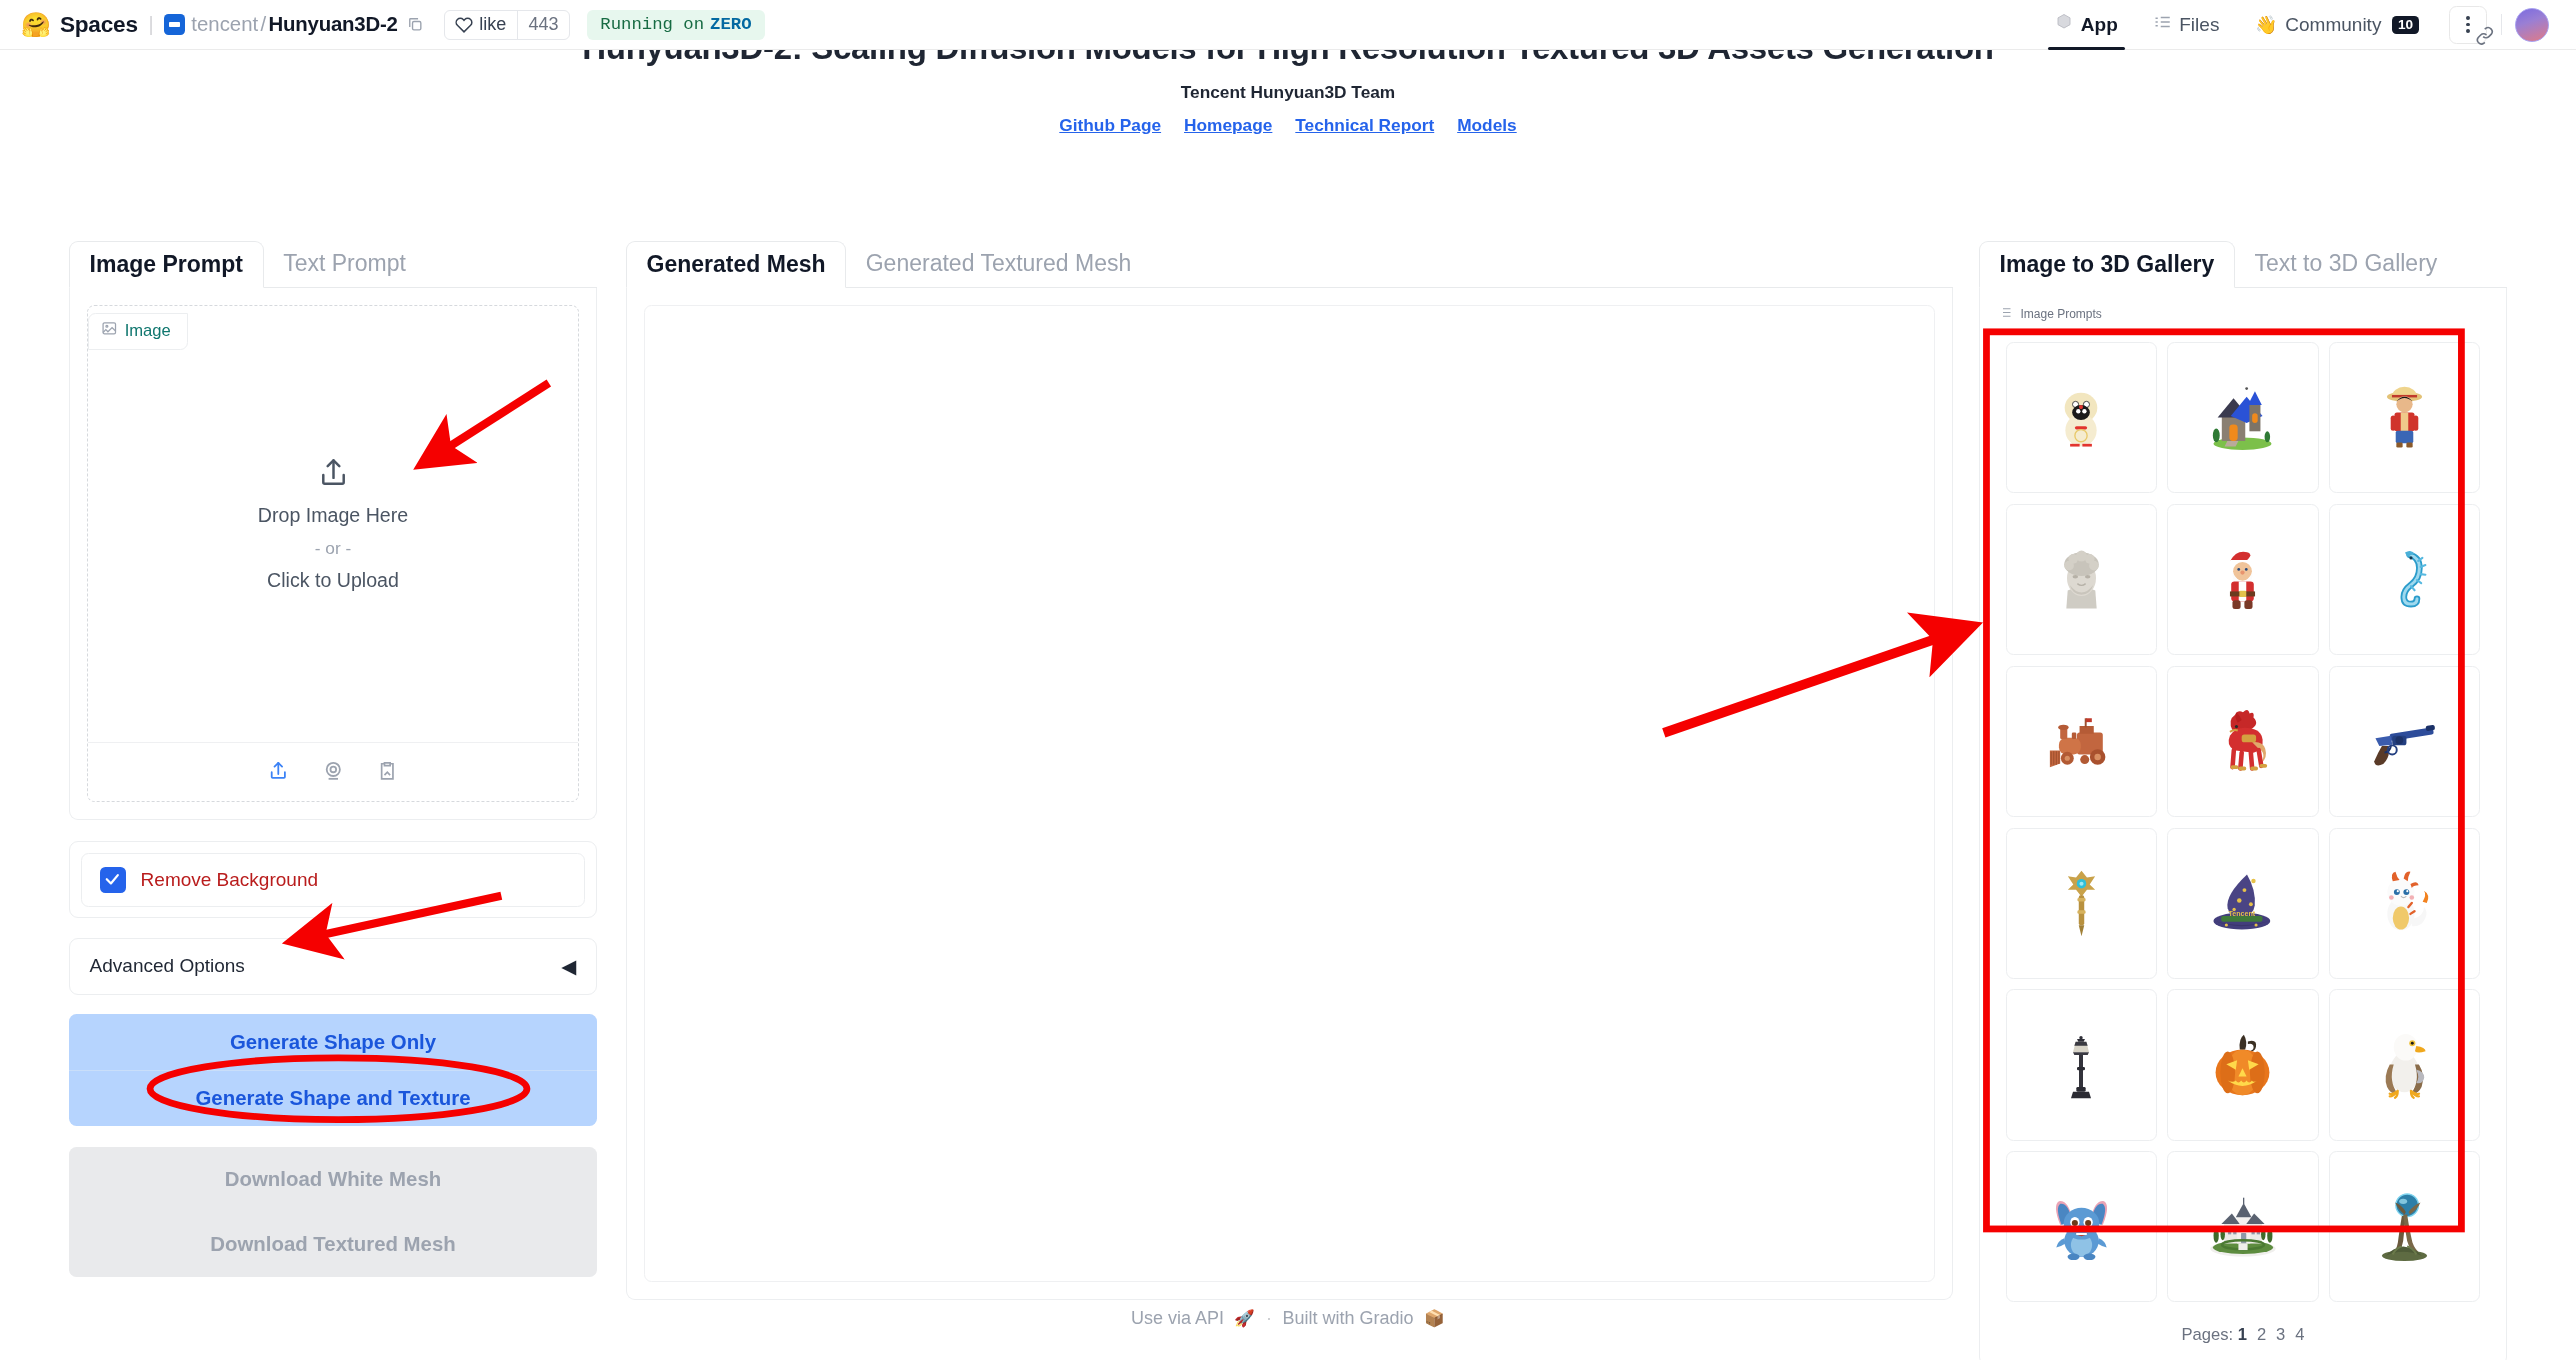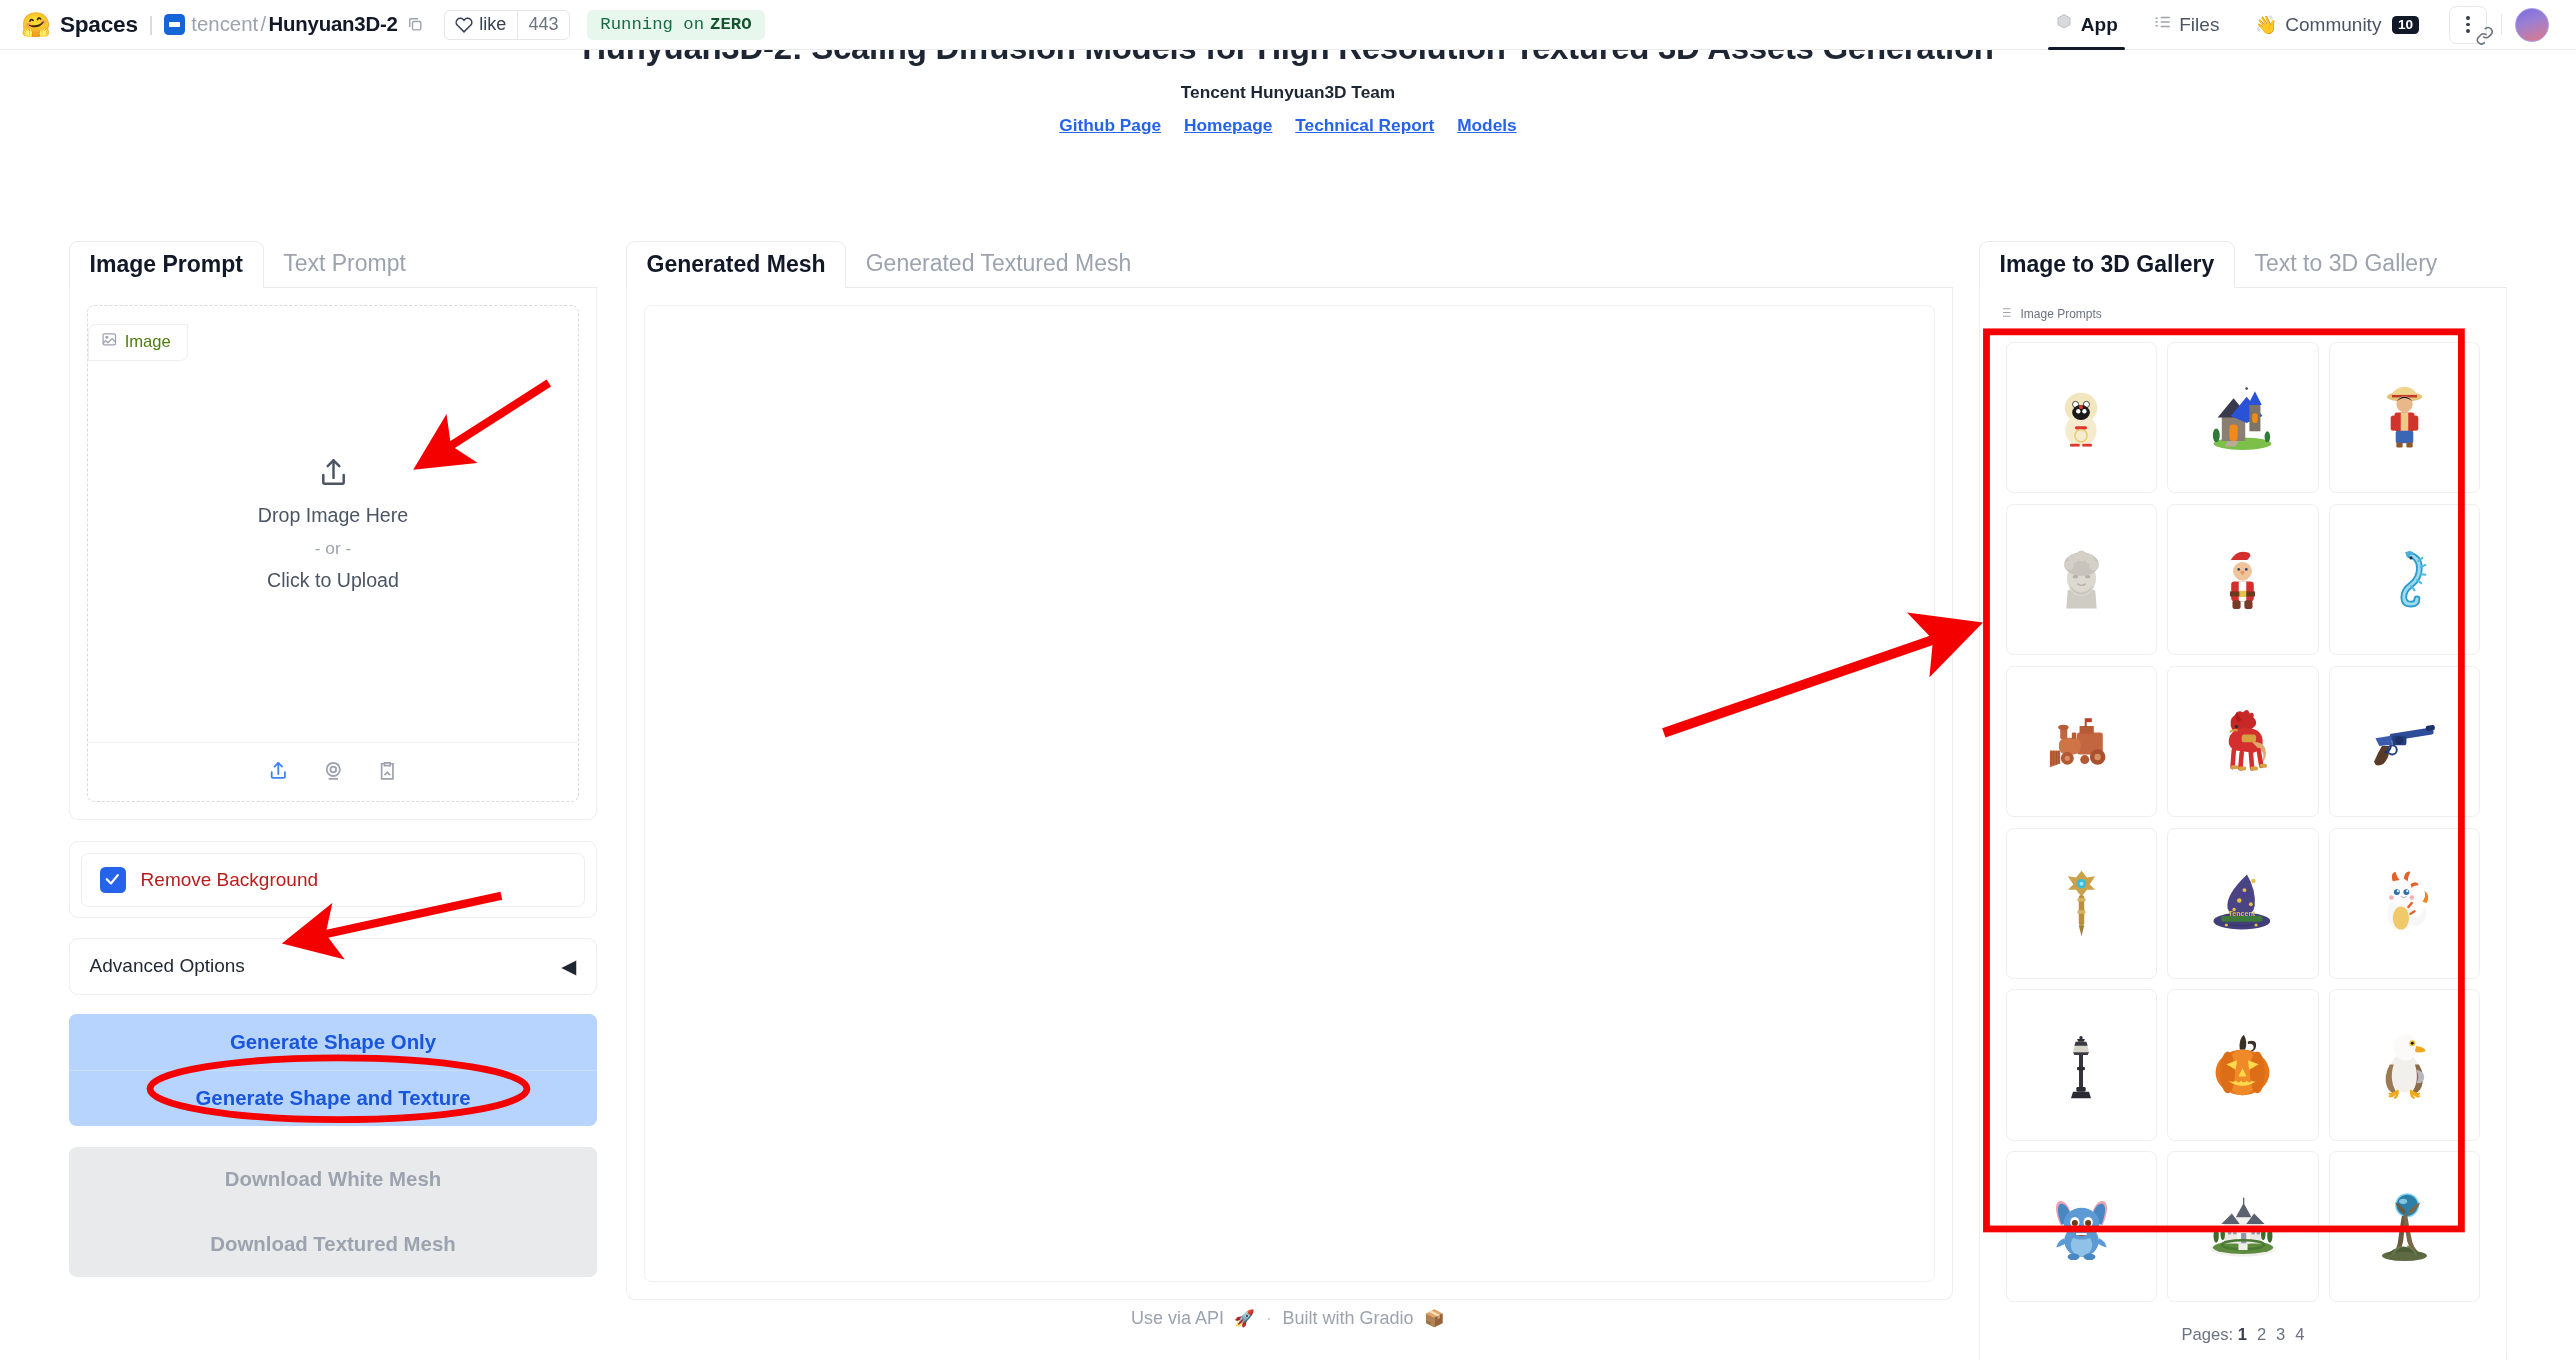--- a/index.html
+++ b/index.html
@@ -32,21 +32,21 @@
   .like-group { display: flex; align-items: center; margin-left: 19.6px; border: 0.8px solid #e5e7eb;
                 border-radius: 6px; height: 30px; overflow: hidden; background: #fff; justify-content: center; }
   .like-btn { display: flex; align-items: center; gap: 6px; padding: 0 10.6px; height: 100%;
               font-size: 18px; color: #374151; }
   .like-count { padding: 0 10.6px; height: 100%; display: flex; align-items: center;
                 font-size: 18px; color: #6b7280; border-left: 0.8px solid #e5e7eb; }
 
   .zero-badge { margin-left: 16.6px; background: #e7f7ee; border-radius: 6px; height: 30px;
                 display: flex; align-items: center; padding: 0 13.6px; font-size: 17.3px;
                 color: #176b43; font-family: "Liberation Mono", monospace; }
-  .zero-badge b { margin-left: 6px; font-weight: bold; color: #14532d; }
+  .zero-badge b { margin-left: 6px; font-weight: bold; color: #0369a1; }
 
   .nav-right { margin-left: auto; display: flex; align-items: center; gap: 0; height: 53px; }
   .nav-item { display: flex; align-items: center; gap: 7.5px; padding: 0 18px; height: 50px;
               font-size: 19px; color: #4b5563; position: relative; }
   .nav-item.active { color: #111827; font-weight: bold; }
   .nav-item.active::after { content: ""; position: absolute; left: 10.6px; right: 10.6px; bottom: 0;
                             height: 3px; background: #111827; border-radius: 1.5px; }
   .badge-dark { background: #111827; color: #fff; font-size: 13.6px; font-weight: bold;
                 border-radius: 4.5px; padding: 1.5px 6px; margin-left: 3px; }
   .kebab-box { width: 38px; height: 38px; border: 0.8px solid #e8e8e8; border-radius: 7.5px;
@@ -77,23 +77,23 @@
   .tab.active { color: #111827; font-weight: bold; background: #fff;
                 border: 0.8px solid #e8eaec; border-bottom: 0.8px solid #fff;
                 border-radius: 9px 9px 0 0; margin-bottom: -0.8px; }
 
   
   .col-left { position: absolute; left: 69px; top: 0; width: 528px; }
   .left-card { border: 0.8px solid #eceef0; border-top: none; border-radius: 0 0 9px 9px;
                padding: 16.6px; height: 532px; }
   .dropzone { border: 0.8px dashed #d6d9dd; border-radius: 7.5px; height: 100%; position: relative;
               display: flex; flex-direction: column; }
-  .dz-chip { position: absolute; top: 18px; left: 0; display: flex; align-items: center; gap: 7.5px;
+  .dz-chip { position: absolute; top: 7px; left: 0; display: flex; align-items: center; gap: 7.5px;
              background: #fff; border: 0.8px solid #eceef0; border-radius: 7.5px 0 7.5px 0;
-             padding: 6.8px 16.6px 6.8px 12px; font-size: 16.6px; color: #4d7c0f; }
+             padding: 6.8px 16.6px 6.8px 12px; font-size: 16.6px; color: #0f766e; }
   .dz-body { flex: 1; display: flex; flex-direction: column; align-items: center;
              justify-content: center; gap: 10.6px; }
   .dz-line { font-size: 19.6px; color: #4b5563; }
   .dz-or { font-size: 17.3px; color: #9ca3af; }
   .dz-tools { border-top: 0.8px solid #eff0f2; height: 59px; display: flex; align-items: center;
               justify-content: center; gap: 32px; }
 
   .opt-card { margin-top: 21px; border: 0.8px solid #eceef0; border-radius: 9px; padding: 10.6px; }
   .opt-inner { border: 0.8px solid #eceef0; border-radius: 7.5px; height: 54px; display: flex;
                align-items: center; padding: 0 18px; gap: 15px; }

